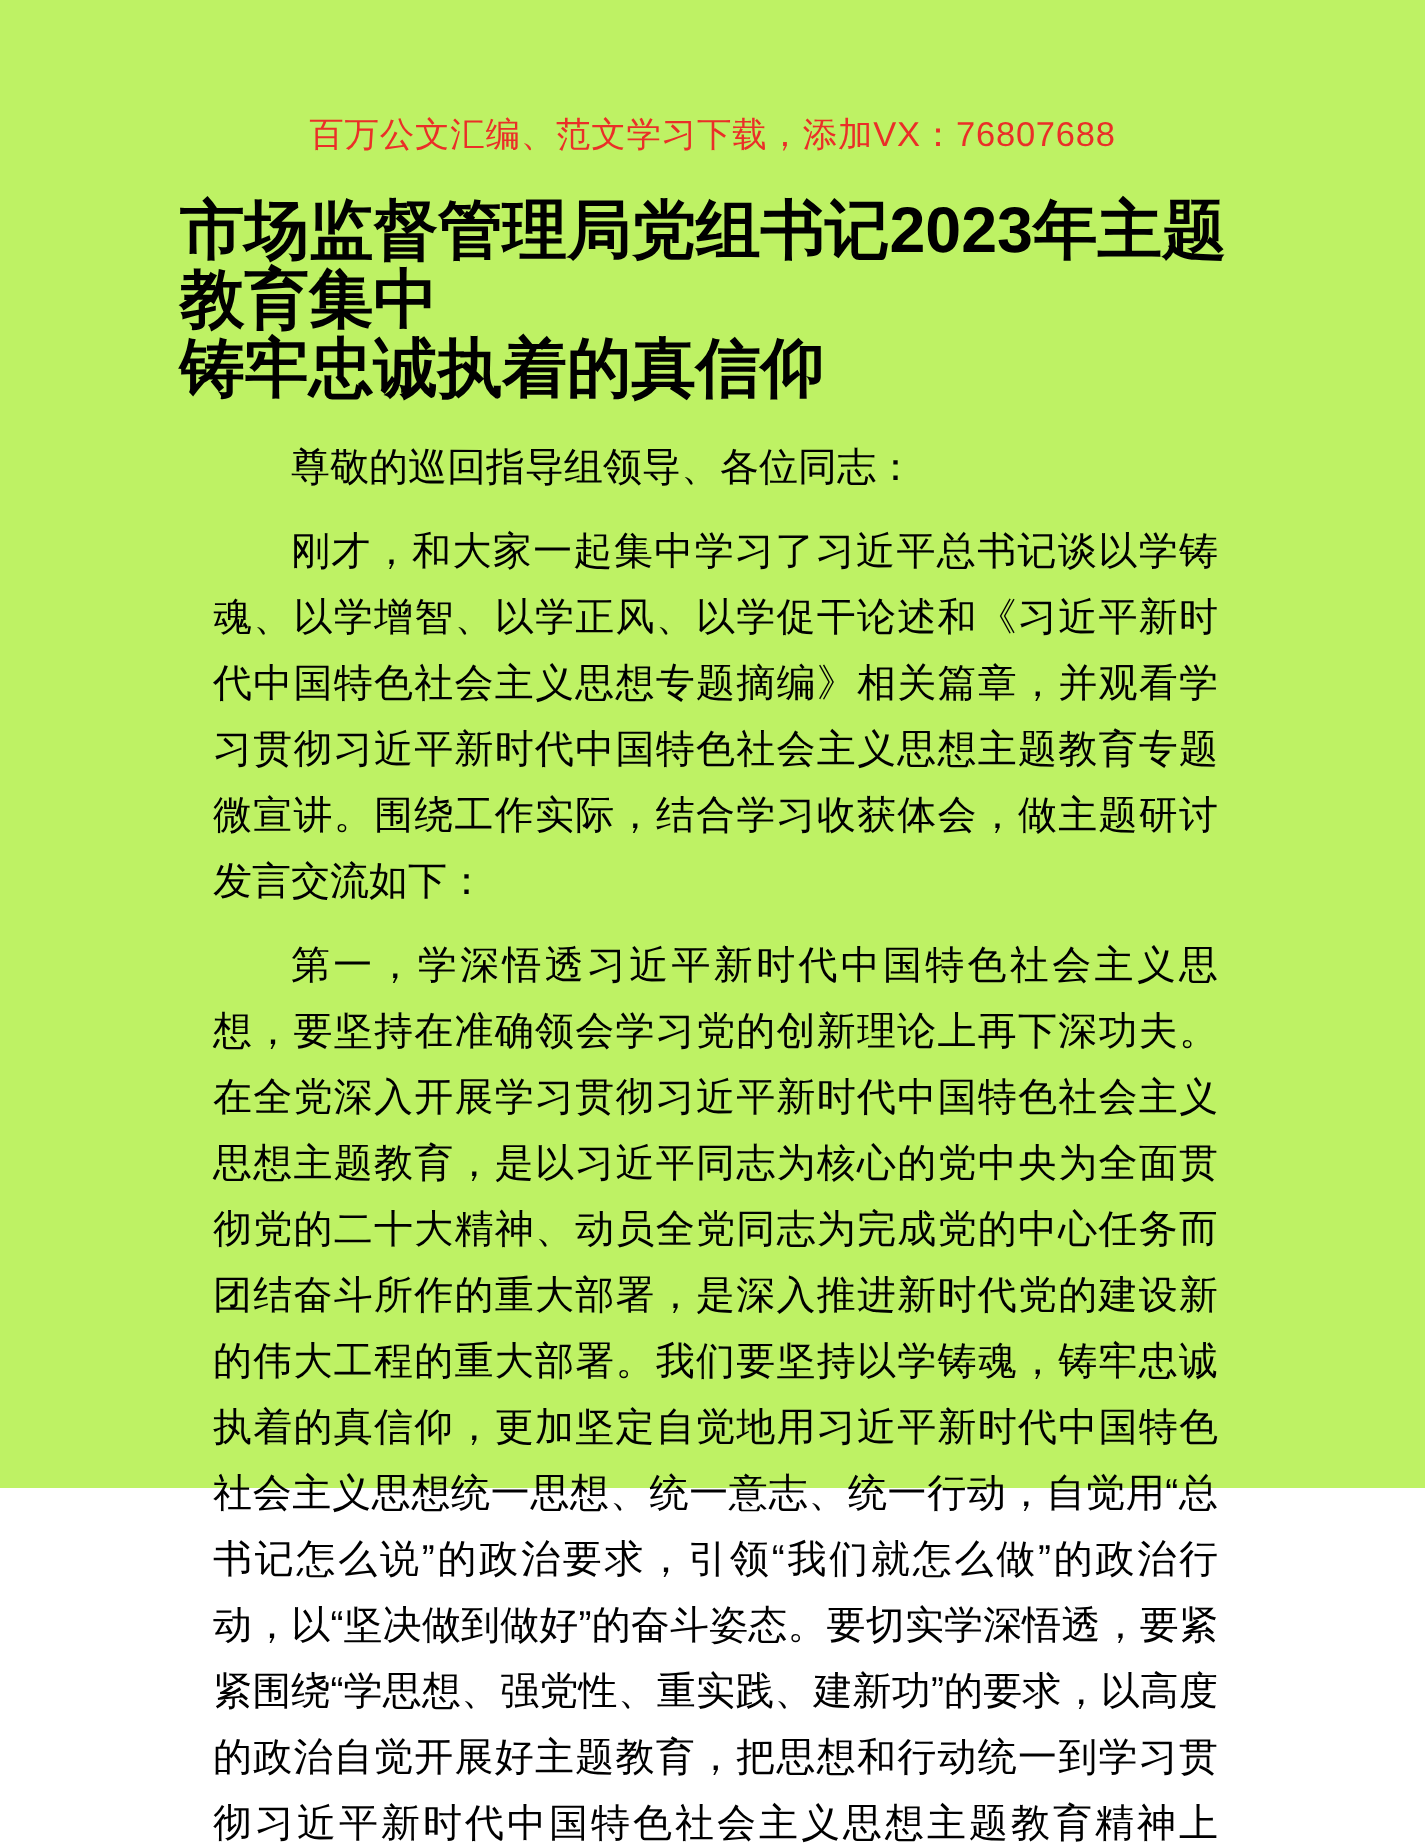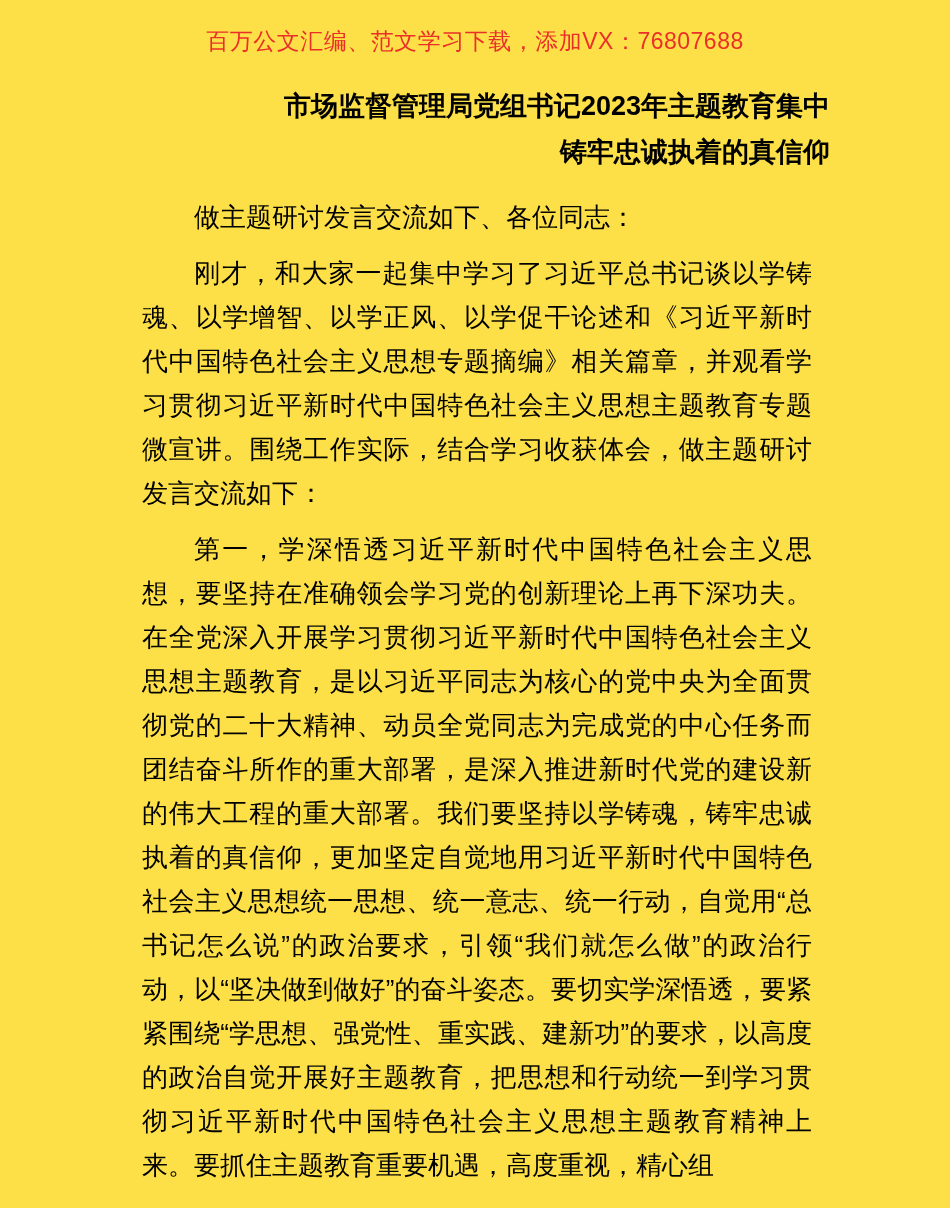--- a/index.html
+++ b/index.html
@@ -9,36 +9,36 @@
   }
   body {
     width: 950px;
     height: 1230px;
     overflow: hidden;
     font-family: "Liberation Sans", "DejaVu Sans", sans-serif;
     color: #000000;
   }
   .page {
     width: 950px;
-    height: 1208px;
-    background: #fde047;
+    height: 992px;
+    background: #bef264;
     box-sizing: border-box;
-    padding-top: 27px;
+    padding-top: 75px;
   }
   .promo-notice {
     text-align: center;
     font-size: 23px;
     line-height: 28px;
     letter-spacing: 0.5px;
     
   }
   .doc-title {
     margin: 28px 120px 0 120px;
-    text-align: right;
-    font-size: 27px;
+    text-align: left;
+    font-size: 43px;
     font-weight: 700;
     line-height: 46px;
     color: #000000;
   }
   .doc-body {
     margin: 20px 138px 0 142px;
     font-size: 26px;
     line-height: 44px;
     text-align: justify;
     color: #000000;
@@ -55,18 +55,18 @@
 <div class="page">
 
   <div class="promo-notice" style="color: rgb(234, 47, 40);">百万公文汇编、范文学习下载，添加VX：76807688</div>
 
   <div class="doc-title">
     <div>市场监督管理局党组书记2023年主题教育集中</div>
     <div>铸牢忠诚执着的真信仰</div>
   </div>
 
   <div class="doc-body">
-    <p>做主题研讨发言交流如下、各位同志：</p>
+    <p>尊敬的巡回指导组领导、各位同志：</p>
     <p>刚才，和大家一起集中学习了习近平总书记谈以学铸魂、以学增智、以学正风、以学促干论述和《习近平新时代中国特色社会主义思想专题摘编》相关篇章，并观看学习贯彻习近平新时代中国特色社会主义思想主题教育专题微宣讲。围绕工作实际，结合学习收获体会，做主题研讨发言交流如下：</p>
     <p>第一，学深悟透习近平新时代中国特色社会主义思想，要坚持在准确领会学习党的创新理论上再下深功夫。在全党深入开展学习贯彻习近平新时代中国特色社会主义思想主题教育，是以习近平同志为核心的党中央为全面贯彻党的二十大精神、动员全党同志为完成党的中心任务而团结奋斗所作的重大部署，是深入推进新时代党的建设新的伟大工程的重大部署。我们要坚持以学铸魂，铸牢忠诚执着的真信仰，更加坚定自觉地用习近平新时代中国特色社会主义思想统一思想、统一意志、统一行动，自觉用“总书记怎么说”的政治要求，引领“我们就怎么做”的政治行动，以“坚决做到做好”的奋斗姿态。要切实学深悟透，要紧紧围绕“学思想、强党性、重实践、建新功”的要求，以高度的政治自觉开展好主题教育，把思想和行动统一到学习贯彻习近平新时代中国特色社会主义思想主题教育精神上来。要抓住主题教育重要机遇，高度重视，精心组</p>
   </div>
 
 </div>
 
 </body></html>

